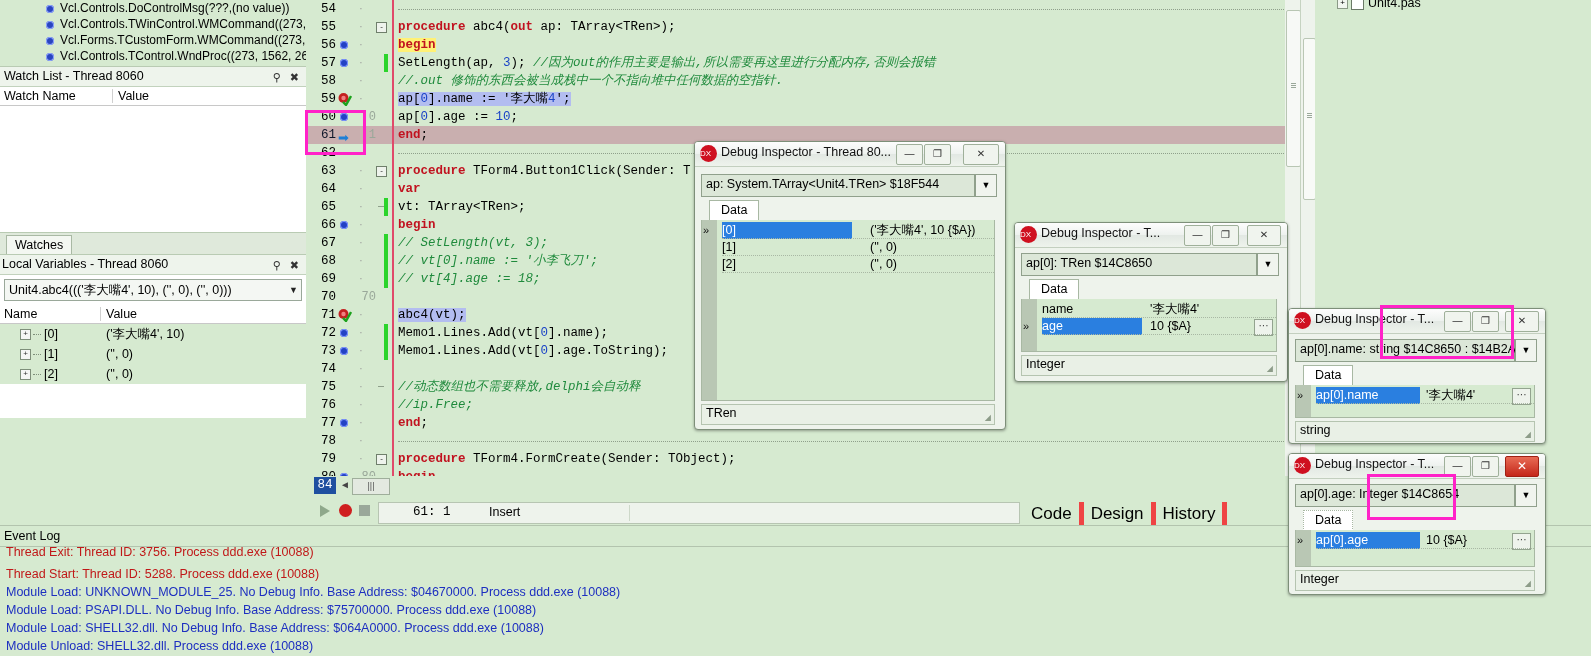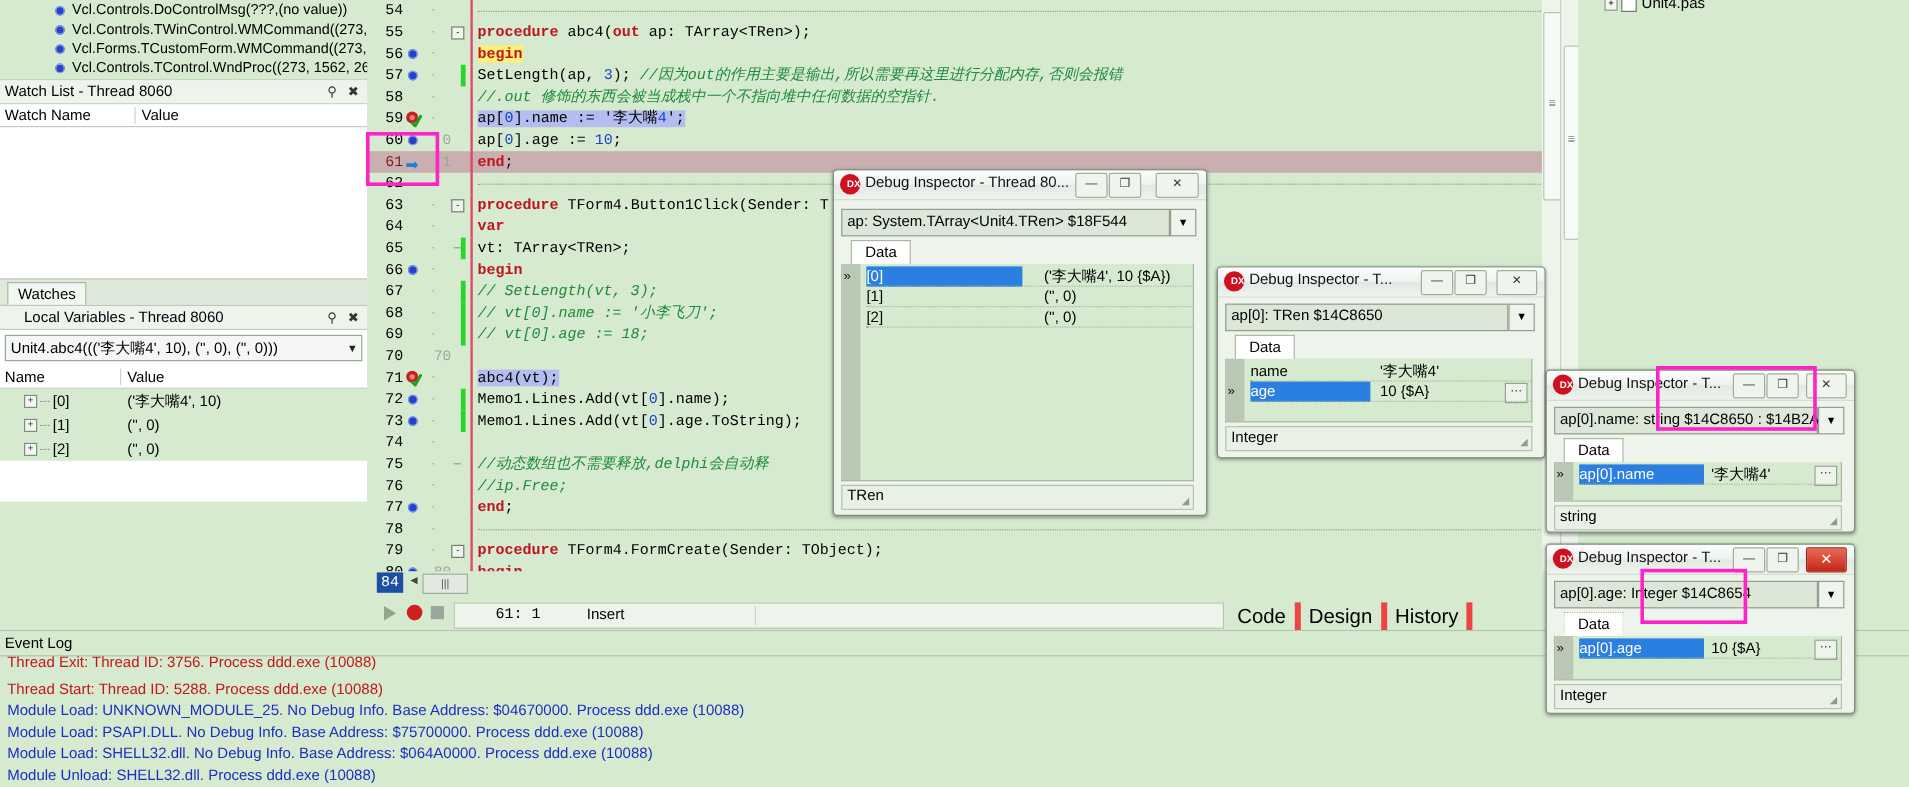--- a/index.html
+++ b/index.html
@@ -32,42 +32,42 @@
 
   
   #watches-tabstrip{left:0;top:232px;width:306px;height:22px;background:#dfe9db;border-top:1px solid #b9cbb3;}
   .tab{
     display:inline-block;margin:2px 0 0 6px;padding:2px 8px 3px 8px;
     background:#f3f7f1;border:1px solid #a9b9a4;border-bottom:none;font-size:12.5px;
   }
 
   
   #localvars{left:0;top:254px;width:306px;height:163px;background:#fff;border-top:1px solid #b9cbb3;}
-  #lv-hdr{height:19px;line-height:19px;background:#eef4ec;border-bottom:1px solid #c2d2bd;position:relative;padding-left:20px;font-size:12.5px;}
+  #lv-hdr{height:19px;line-height:19px;background:#eef4ec;border-bottom:1px solid #c2d2bd;position:relative;padding-left:2px;font-size:12.5px;}
   #lv-combo{margin:4px 4px 0 4px;height:20px;border:1px solid #9aa89a;background:#f4f7f3;position:relative;}
   #lv-combo .txt{position:absolute;left:4px;top:2px;font-size:12.5px;white-space:nowrap;overflow:hidden;width:268px;}
   #lv-combo .arw{position:absolute;right:3px;top:5px;font-size:9px;color:#222;}
   #lv-cols{margin-top:4px;height:18px;line-height:18px;border-bottom:1px solid #c8c8c8;position:relative;font-size:12.5px;background:#fff;}
   #lv-cols .c1{position:absolute;left:4px;}
   #lv-cols .c2{position:absolute;left:106px;}
   #lv-cols .sep{position:absolute;left:100px;top:2px;bottom:2px;width:1px;background:#d0d0d0;}
   #lv-rows{background:#d6ead0;}
   .lv-row{height:20px;line-height:20px;position:relative;font-size:12.5px;white-space:nowrap;}
   .lv-row .nm{position:absolute;left:4px;}
   .lv-row .vl{position:absolute;left:106px;}
   .expander{display:inline-block;width:9px;height:9px;border:1px solid #7e8f7a;background:#f6f8f5;
             font-size:8px;line-height:7px;text-align:center;color:#333;vertical-align:middle;margin-right:2px;}
   .dotted{display:inline-block;width:8px;border-top:1px dotted #7e8f7a;vertical-align:middle;margin-right:3px;}
 
   
   #editor{left:306px;top:0;width:994px;height:494px;background:#d6ead0;overflow:hidden;}
   .ed-line{position:relative;height:18px;line-height:18px;white-space:nowrap;}
   .lineno{position:absolute;left:0;width:30px;text-align:right;color:#000000;font-size:12.5px;
           font-family:"Liberation Mono", monospace;}
-  .ln-cur{color:#7f1d1d;}
+  .ln-cur{color:#0f172a;}
   .gut-bp{position:absolute;left:34px;top:5px;width:8px;height:8px;border-radius:50%;background:#2342c4;
           box-shadow:inset 0 0 0 1px #7e95ff;}
   .gut-valid{position:absolute;left:32px;top:2px;width:14px;height:14px;}
   .gut-arrow{position:absolute;left:32px;top:3px;font-size:13px;color:#1e7fd6;}
   .gut-mark{position:absolute;left:50px;width:10px;text-align:center;color:#999;font-size:10px;top:0;}
   .gut-num{position:absolute;left:48px;width:22px;text-align:right;color:#9aa89a;font-size:12px;
            font-family:"Liberation Mono", monospace;}
   .gut-fold{position:absolute;left:70px;top:4px;width:9px;height:9px;border:1px solid #6f7f6b;background:#eef3ec;
             font-size:8px;line-height:7px;text-align:center;color:#222;}
   .gut-dash{position:absolute;left:72px;top:8px;width:6px;height:1px;background:#8fa08b;}
@@ -130,21 +130,21 @@
   #rp-thumb .grip{position:absolute;left:3px;top:74px;width:5px;height:6px;
     background:repeating-linear-gradient(to bottom,#9aa89a 0 1px,transparent 1px 2px);}
 
   
   .insp{position:absolute;background:#eef3ec;border:1px solid #7d8f79;border-radius:4px;
         box-shadow:0 1px 3px rgba(0,0,0,.35);}
   .insp-tb{height:24px;position:relative;
     background:linear-gradient(to bottom,#fdfdfd 0%,#eef2ef 48%,#e2e8e3 52%,#eef3ec 100%);
     border-bottom:1px solid #c3cfbf;border-radius:3px 3px 0 0;}
   .insp-ico{position:absolute;left:5px;top:3px;width:17px;height:17px;border-radius:50%;
-            background:#cf1020;color:#fff;font-size:8px;font-weight:bold;text-align:right;line-height:17px;
+            background:#cf1020;color:#fff;font-size:8px;font-weight:normal;text-align:left;line-height:17px;
             font-family:"Liberation Sans", sans-serif;}
   .insp-title{position:absolute;left:26px;top:3px;font-size:12.5px;color:#111;white-space:nowrap;}
   .wbtn{position:absolute;top:2px;width:25px;height:19px;border:1px solid #9fb09a;background:#f0f4ee;
         font-size:10px;color:#333;text-align:center;line-height:18px;border-radius:2px;}
   .wbtn.close-red{background:linear-gradient(to bottom,#e86b55,#c4271a);border-color:#a02014;color:#fff;font-size:12px;}
   .insp-combo{position:absolute;left:6px;height:21px;background:#dce7d8;border:1px solid #90a08c;}
   .insp-combo .txt{position:absolute;left:4px;top:2px;font-size:12.5px;white-space:nowrap;}
   .insp-combo-arw{position:absolute;width:20px;height:21px;background:#f0f4ee;border:1px solid #90a08c;
                   text-align:center;line-height:20px;font-size:9px;}
   .insp-tabstrip{position:absolute;left:6px;height:20px;border-bottom:1px solid #a8b8a3;}
@@ -348,21 +348,21 @@
         <span class="gut-mark">·</span>
         <span class="changebar"></span>
         <span class="codebar"></span>
         <span class="code"><span class="cm">//  vt[0].name := '小李飞刀';</span></span>
       </div>
       <div class="ed-line">
         <span class="lineno">69</span>
         <span class="gut-mark">·</span>
         <span class="changebar"></span>
         <span class="codebar"></span>
-        <span class="code"><span class="cm">//  vt[0].age := 18;</span></span>
+        <span class="code"><span class="cm">//  vt[4].age := 18;</span></span>
       </div>
       <div class="ed-line">
         <span class="lineno">70</span>
         <span class="gut-num">70</span>
         <span class="codebar"></span>
       </div>
       <div class="ed-line">
         <span class="lineno">71</span>
         <span class="gut-valid"><svg width="14" height="14" viewBox="0 0 14 14">
             <circle cx="5.5" cy="6" r="5" fill="#c42020"></circle>

